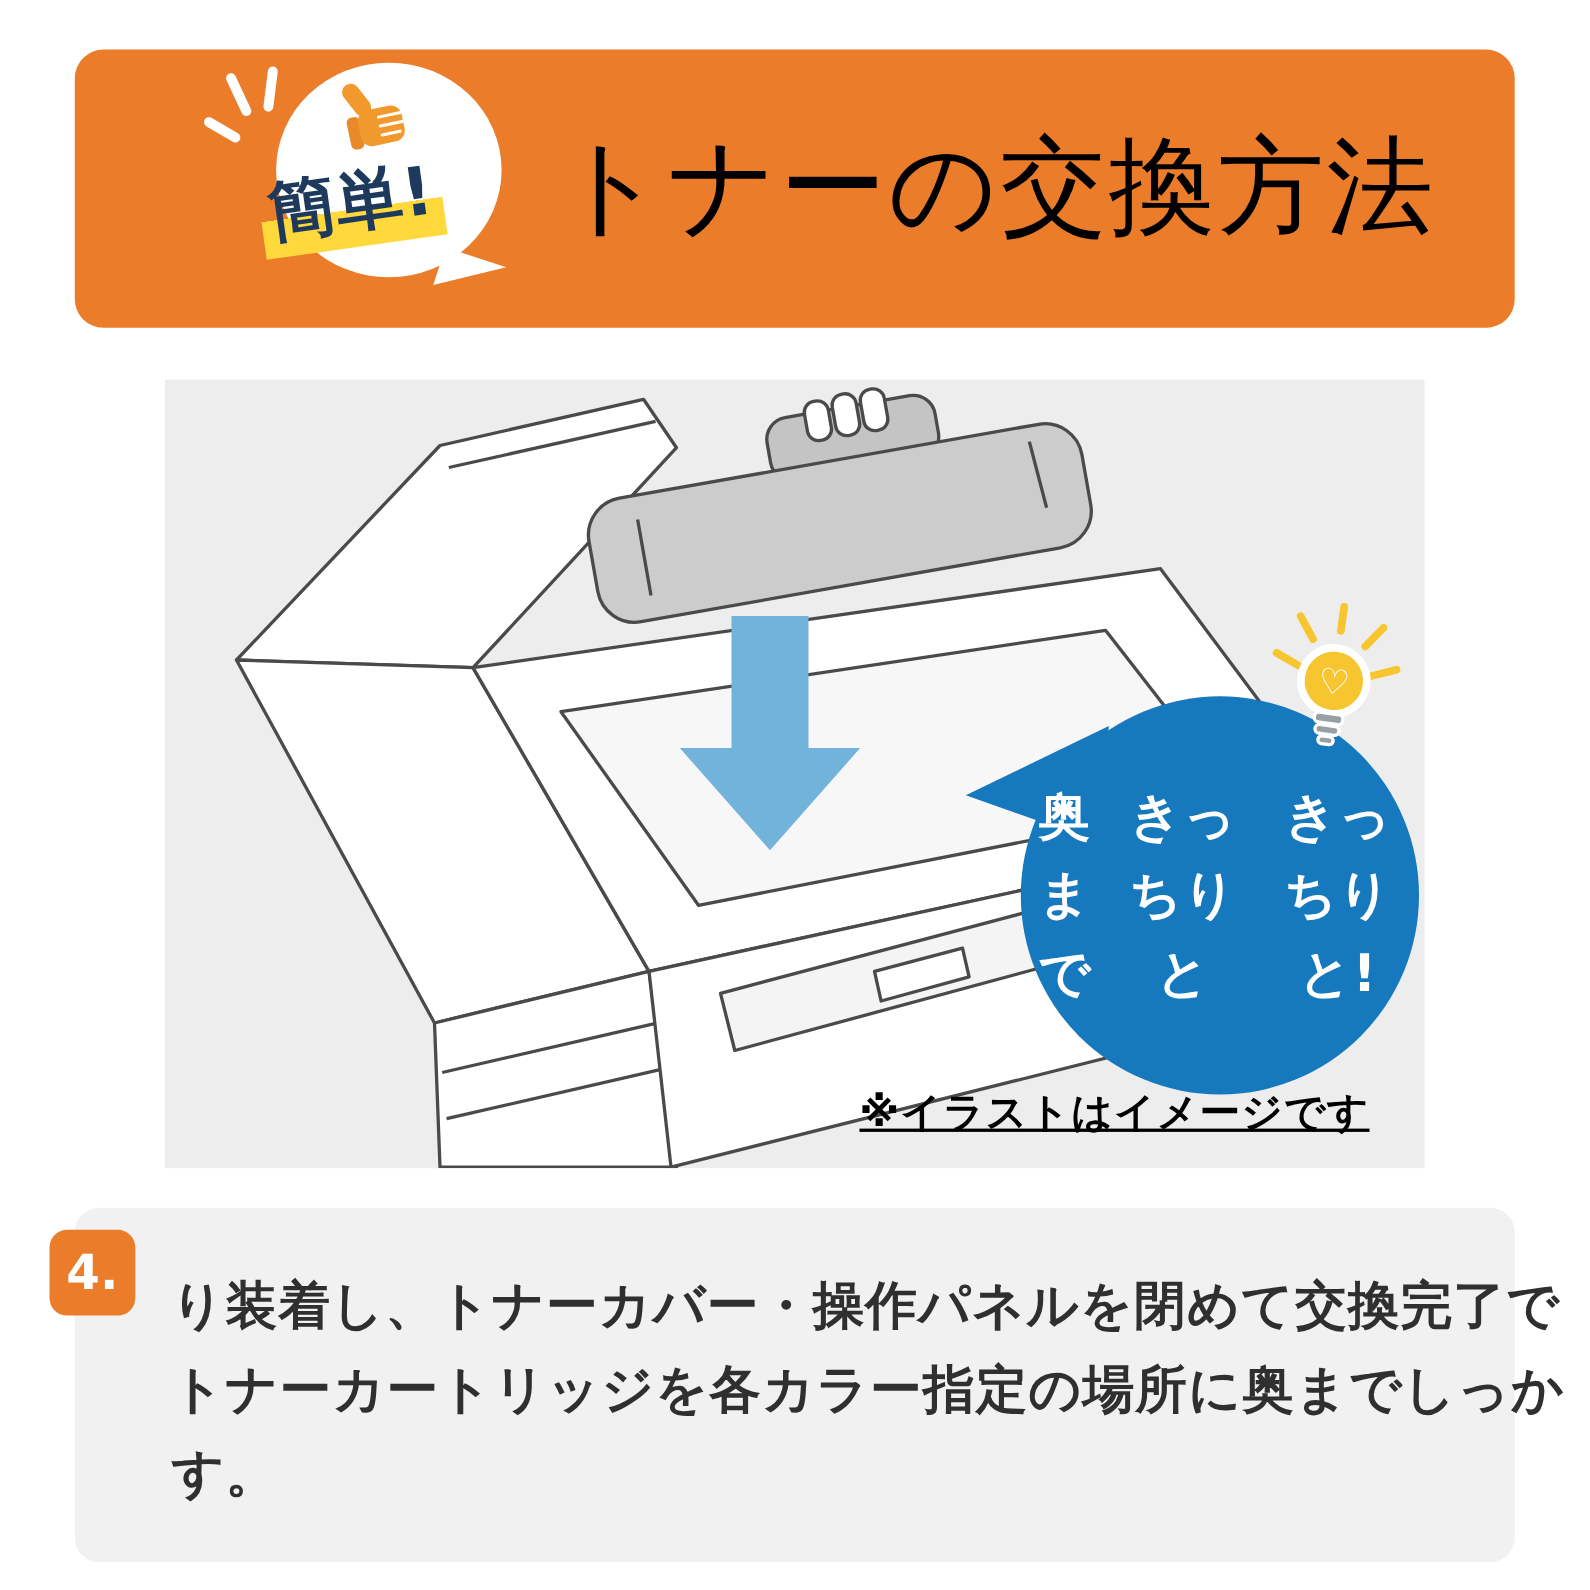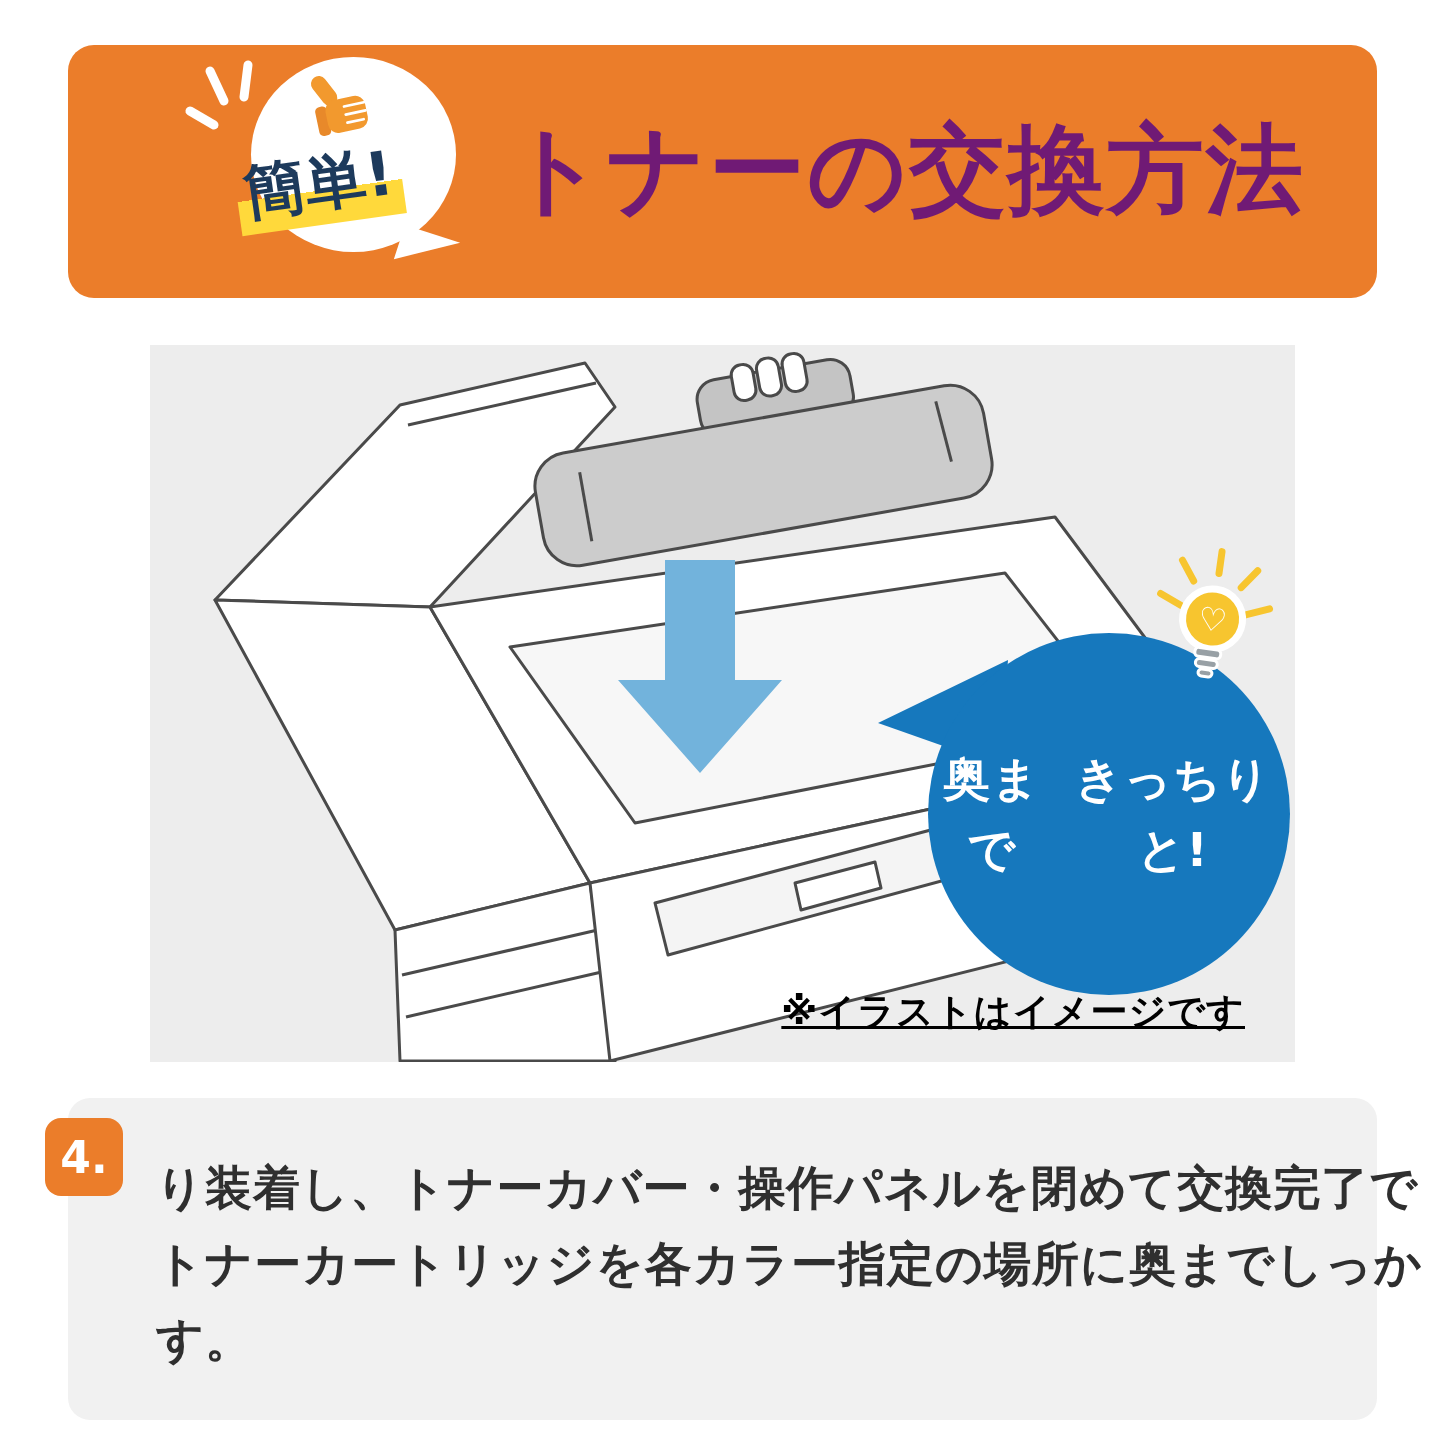--- a/index.html
+++ b/index.html
@@ -4,22 +4,22 @@
 <style>
   * { margin:0; padding:0; box-sizing:border-box; }
   html,body { width:1445px; height:1445px; background:#ffffff;
     font-family:"DejaVu Sans","Liberation Sans",sans-serif; }
   .page { position:relative; width:1445px; height:1445px; background:#fff; overflow:hidden; }
 
   
   .banner { position:absolute; left:68px; top:45px; width:1309px; height:253px;
     background:#EB7D2A; border-radius:26px; }
   .banner-title { position:absolute; left:438px; top:0; height:100%;
-    display:flex; align-items:center; font-size:97px; font-weight:700;
-    color:#701a75; letter-spacing:2px; white-space:nowrap; }
+    display:flex; align-items:center; font-size:97px; font-weight:400;
+    color:#000000; letter-spacing:2px; white-space:nowrap; }
   .burst { position:absolute; left:112px; top:14px; width:90px; height:90px; }
   .speech-bubble { position:absolute; left:183px; top:12px; width:205px; height:195px;
     background:#ffffff; border-radius:50%; z-index:2; }
   .speech-tail { position:absolute; left:330px; top:188px; width:0; height:0;
     border-left:58px solid #ffffff; border-bottom:36px solid transparent;
     transform:rotate(18deg); z-index:1; }
   .thumb { position:absolute; left:232px; top:16px; width:92px; height:92px; z-index:3; }
   .easy-label { position:absolute; left:168px; top:98px; z-index:4;
     font-size:61px; font-weight:800; color:#1D3A5C; white-space:nowrap;
     transform:rotate(-8deg); padding:0 8px;
@@ -113,20 +113,21 @@
         </g>
       </g>
     </svg>
 
     <svg class="tip-tail" viewBox="0 0 132 132">
       <polygon points="130,12 0,75 122,118" fill="#1678BD"></polygon>
     </svg>
 
     <div class="tip-bubble">
       <div class="tip-line">奥まで</div>
+      <div class="tip-line">きっちりと</div>
       <div class="tip-line">きっちりと!</div>
     </div>
 
     <svg class="bulb" viewBox="0 0 150 150">
       <g transform="rotate(8 75 75)">
         <g stroke="#F7C52F" stroke-width="7" stroke-linecap="round" fill="none">
           <path d="M75 10 L75 32"></path>
           <path d="M37 24 L51 43"></path>
           <path d="M113 24 L99 43"></path>
           <path d="M20 60 L42 69"></path>

